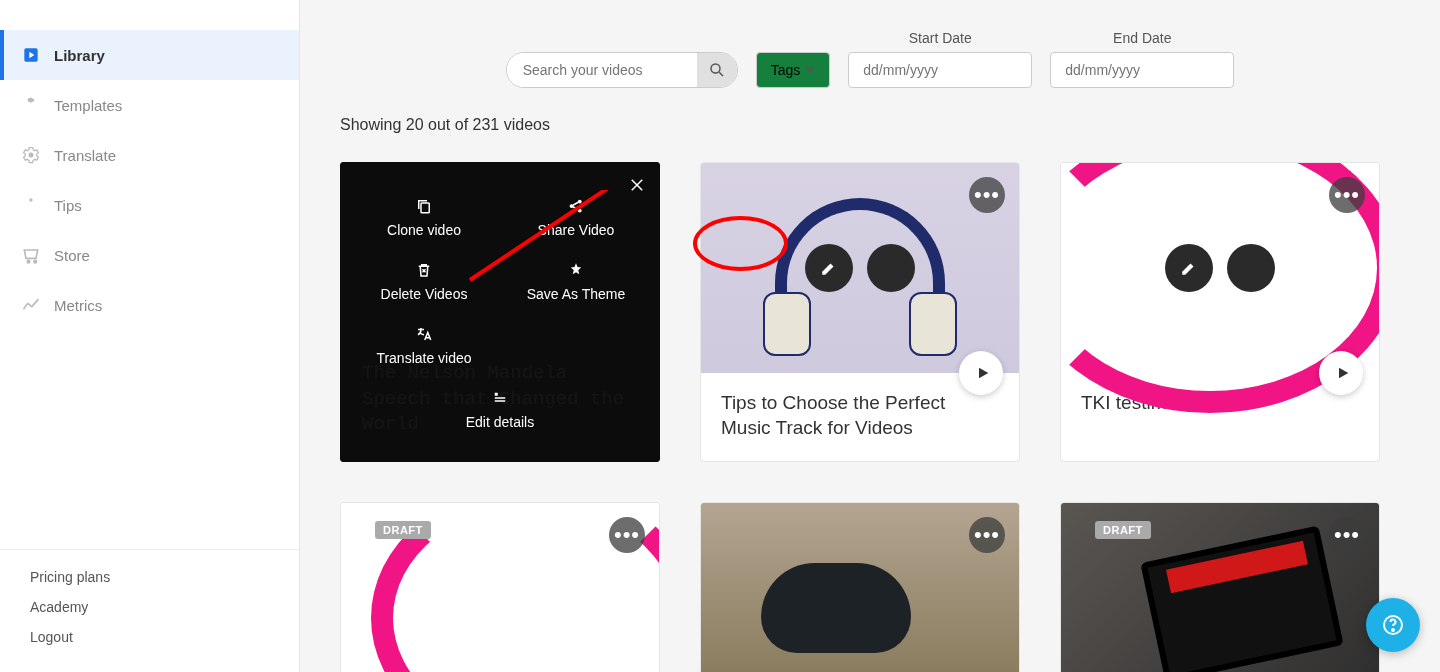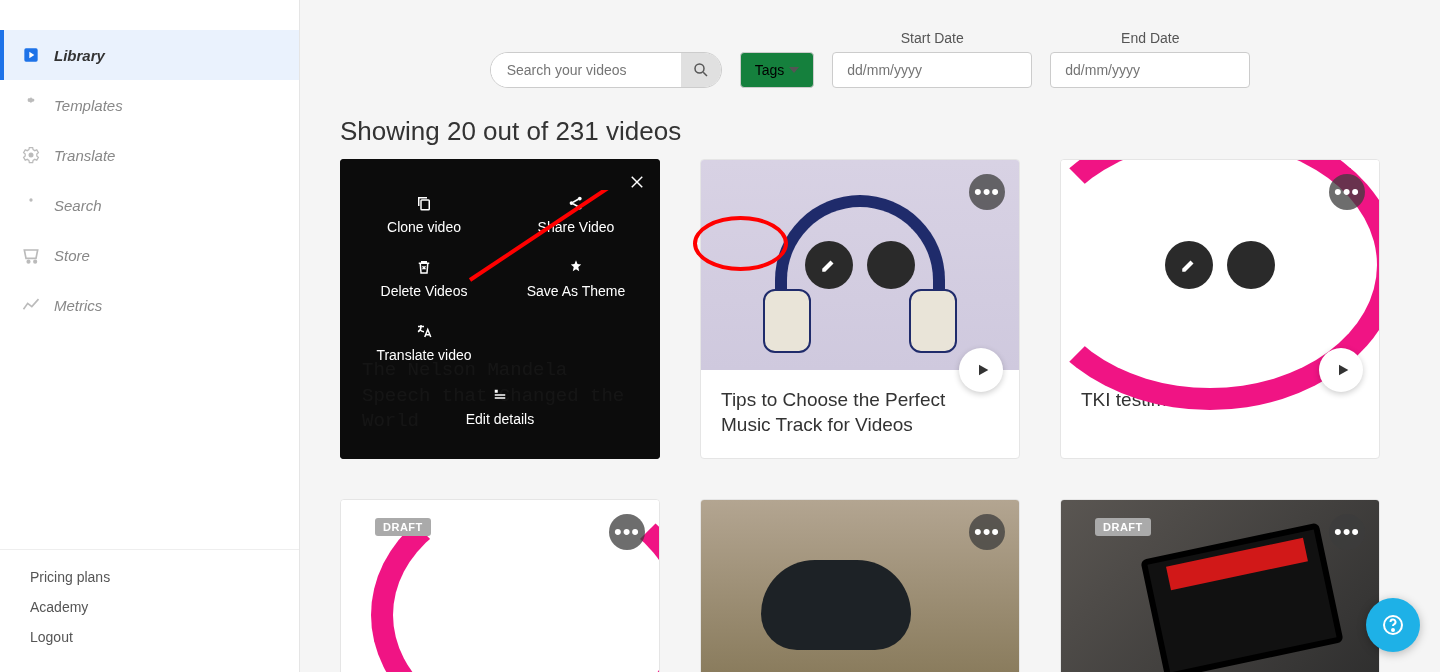--- a/index.html
+++ b/index.html
@@ -13,21 +13,21 @@
 }
 .app { display: flex; height: 100%; }
 
 .sidebar {
   width: 300px;
   background: #fff;
   border-right: 1px solid #e5e5e5;
   display: flex;
   flex-direction: column;
 }
-.sidebar-top { padding-top: 30px; font-style: italic; }
+.sidebar-top { padding-top: 30px; }
 .nav-item {
   display: flex;
   align-items: center;
   padding: 14px 20px;
   color: #888;
   cursor: pointer;
   font-size: 15px;
 }
 .nav-item.active {
   background: #eaf2fd;
@@ -100,28 +100,28 @@
   cursor: pointer;
   display: flex;
   align-items: center;
   gap: 5px;
 }
 .date-input {
   border: 1px solid #ccc;
   border-radius: 4px;
   padding: 9px 14px;
   font-size: 14px;
-  width: 200px;
+  width: 184px;
   color: #999;
   background: #fff;
 }
 .results-text {
-  font-size: 26px;
+  font-size: 16px;
   color: #333;
-  margin-bottom: 12px;
+  margin-bottom: 28px;
 }
 .grid {
   display: flex;
   flex-wrap: wrap;
   gap: 40px;
 }
 .card {
   width: 320px;
   height: 300px;
   background: #fff;
@@ -406,21 +406,21 @@
         </span>
         <span>Translate</span>
       </div>
       <div class="nav-item">
         <span class="icon-slot">
           <svg class="ic-nav" viewBox="0 0 24 24" fill="#bbb">
               <circle cx="12" cy="6" r="2"></circle>
               <path d="M12 8v12M8 12h8M9 20h6"></path>
             </svg>
         </span>
-        <span>Search</span>
+        <span>Tips</span>
       </div>
       <div class="nav-item">
         <span class="icon-slot">
           <svg class="ic-nav" viewBox="0 0 24 24" fill="none" stroke="#bbb" stroke-width="2">
               <path d="M4 6h16l-2 10H6z"></path>
               <circle cx="9" cy="20" r="1.5" fill="#bbb"></circle>
               <circle cx="17" cy="20" r="1.5" fill="#bbb"></circle>
             </svg>
         </span>
         <span>Store</span>

